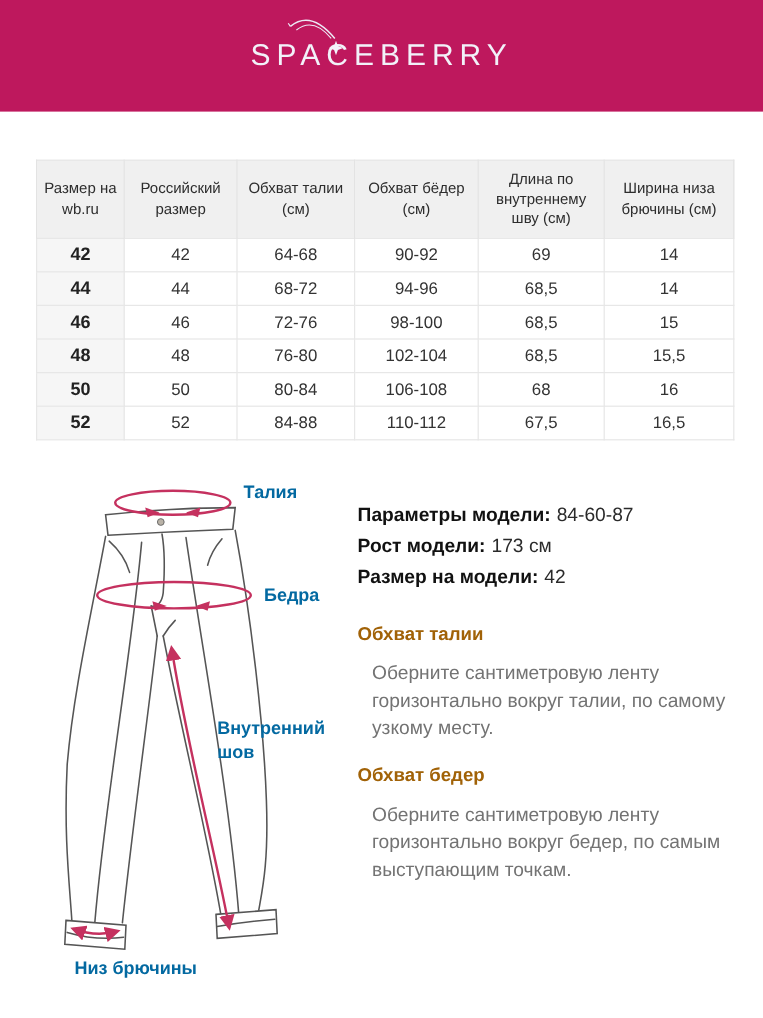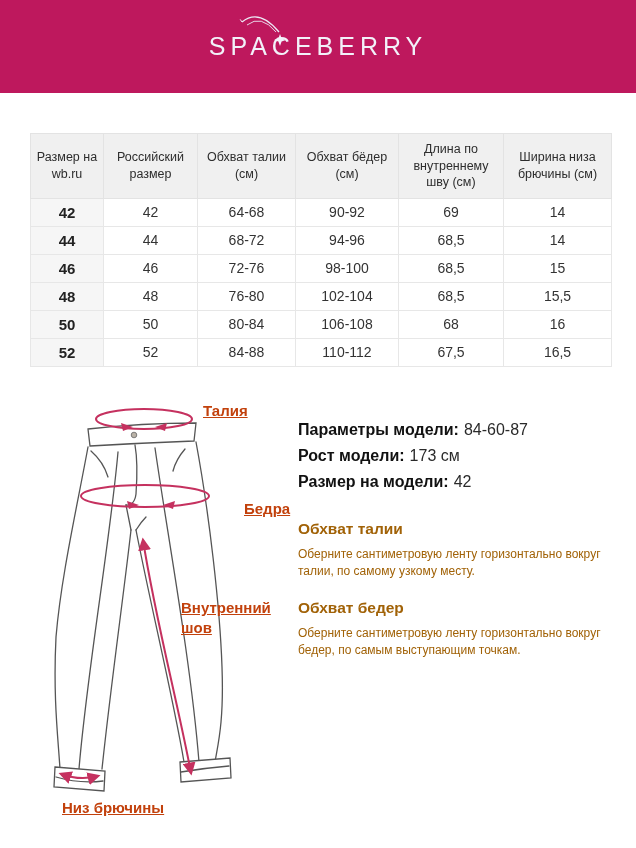--- a/index.html
+++ b/index.html
@@ -37,33 +37,33 @@
     vertical-align:middle; height:28px; border:1px solid #e7e7e7;
   }
   .size-table td.size-col {
     background:#f6f6f6; font-weight:700; font-size:15px; color:#222222;
   }
 
   
   .diagram { position:absolute; left:15px; top:392px; width:282px; height:445px; }
   .diagram svg { position:absolute; left:0; top:0; }
   .dlabel {
-    position:absolute; font-size:15px; font-weight:600; color:#c2410c;
-    line-height:1.35; white-space:nowrap;text-decoration:underline;
+    position:absolute; font-size:15px; font-weight:600; color:#0369a1;
+    line-height:1.35; white-space:nowrap;
   }
   .dlabel.wrap { white-space:normal; width:110px; }
 
   
   .info { position:absolute; left:298px; top:417px; width:325px; }
   .model-info { margin-bottom:25px; }
   .mi-line { font-size:16px; line-height:26px; color:#2a2a2a; }
   .mi-label { font-weight:700; color:#111111; margin-right:5px; }
   .guide { margin-top:18px; }
   .guide h3 { font-size:15.5px; font-weight:700; color:#a16207; margin:0 0 8px 0; }
-  .guide p  { font-size:12px; line-height:1.45; color:#a16207; margin:0; }
+  .guide p  { font-size:16px; line-height:1.45; color:#737373; margin:12px; }
 </style>
 </head>
 <body>
 
 <div class="page">
 
   <header class="banner">
     <div class="logo">
       <svg class="comet" width="52" height="42" viewBox="0 0 52 42">
         <path d="M3,12 Q20,-2 40,22" fill="none" stroke="#eceaf6" stroke-width="1.3"></path>
@@ -189,21 +189,21 @@
       </g>
       <g fill="#c5315f" stroke="none">
         <polygon points="106,31 118,35 108,39"></polygon>
         <polygon points="152,31 140,35 150,39"></polygon>
         <polygon points="112,109 124,113 114,117"></polygon>
         <polygon points="160,109 148,113 158,117"></polygon>
       </g>
     </svg>
 
     <div class="dlabel" style="left:188px; top:9px;">Талия</div>
-    <div class="dlabel" style="left:205px; top:107px;margin-left:24px;">Бедра</div>
+    <div class="dlabel" style="left:205px; top:95px;">Бедра</div>
     <div class="dlabel wrap" style="left:166px; top:206px;">Внутренний шов</div>
     <div class="dlabel" style="left:47px; top:406px;">Низ брючины</div>
   </div>
 
   <div class="info">
 
     <div class="model-info">
       <div class="mi-line">
         <span class="mi-label">Параметры модели:</span><span>84-60-87</span>
       </div>

